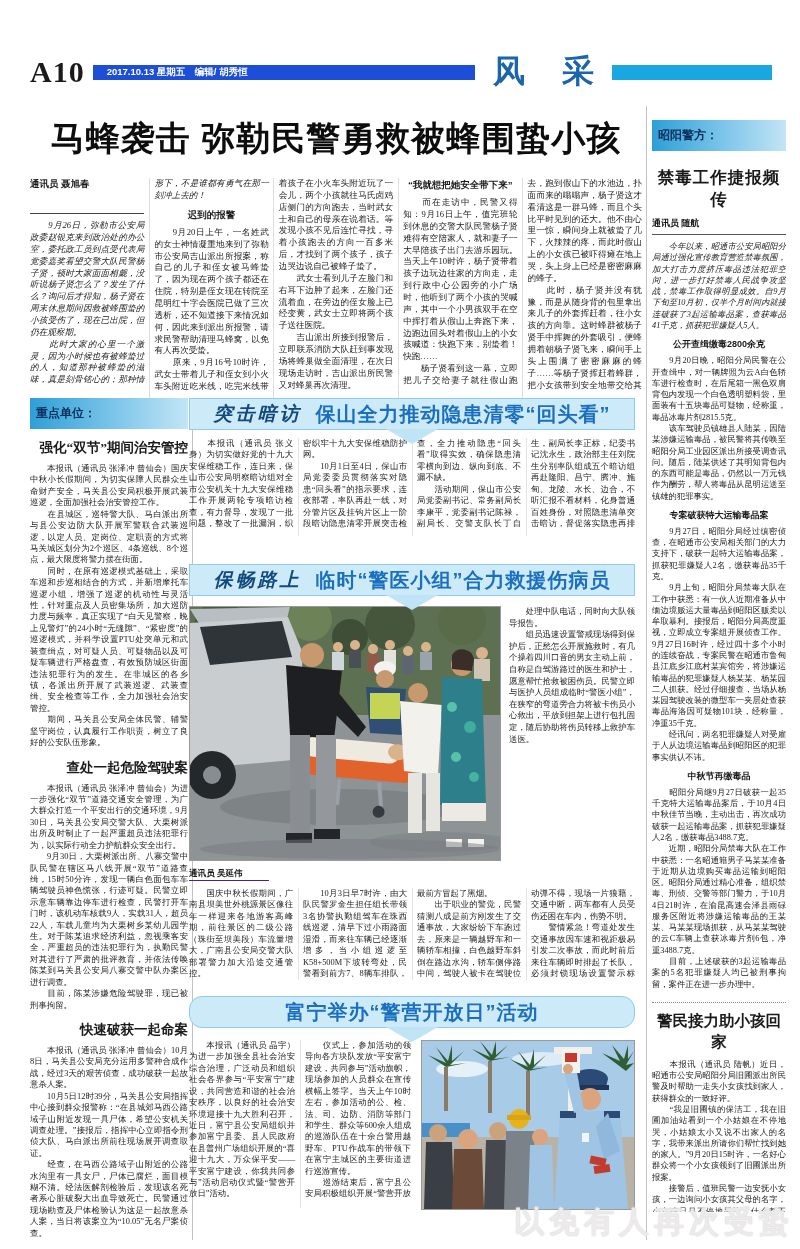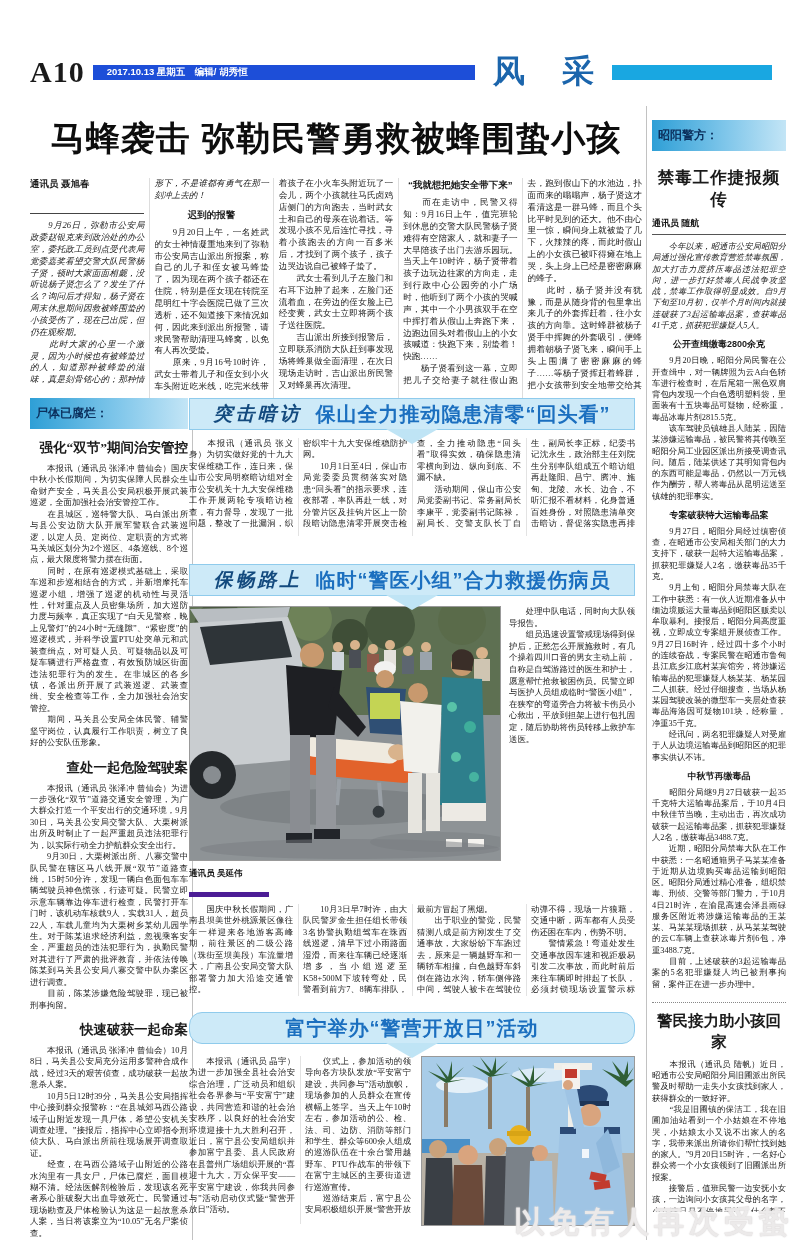--- a/index.html
+++ b/index.html
@@ -41,21 +41,21 @@
   .secheader .tag{font-family:"Liberation Serif",serif;font-weight:bold;font-style:italic;font-size:19px;color:#134a7e;letter-spacing:3px;}
   .secheader .title{font-family:"Liberation Sans",sans-serif;font-weight:bold;font-size:20px;color:#1b6fbf;letter-spacing:1px;}
   .arrow{position:absolute;left:50%;top:100%;transform:translateX(-50%);width:0;height:0;
          border-left:26px solid transparent;border-right:26px solid transparent;border-top:15px solid #bfe4f5;}
   .cols4{column-count:4;column-gap:10px;column-rule:1px solid #e3e3e3;font-size:8.4px;line-height:1.36;
          text-align:justify;overflow:hidden;}
   .s1body{height:98px;margin-top:8px;margin-bottom:28px;}
   .s2row{display:flex;gap:8px;margin-top:10px;}
   .photo-frame{border:1px solid #999;line-height:0;}
   .sidecol{flex:1;font-size:8.4px;line-height:1.38;text-align:justify;white-space:pre-line;overflow:hidden;height:253px;}
-  .caption{font-weight:bold;font-size:8.6px;margin:7px 0 3px;display:inline-block;border-bottom:5px solid #4c1d95;padding:0 26px 12px 0;}
+  .caption{font-weight:bold;font-size:8.6px;margin:7px 0 3px;display:inline-block;border-bottom:1px solid #4c1d95;padding:0 26px 0 0;}
   .s2body{height:92px;margin-top:4px;}
   .s3row{display:flex;gap:10px;margin-top:12px;}
   .cols2{width:222px;column-count:2;column-gap:10px;column-rule:1px solid #e3e3e3;font-size:8.4px;line-height:1.36;
          text-align:justify;height:168px;overflow:hidden;}
   .mt16{margin-top:16px;border-radius:13px;}
 
   
   .sidebar{position:absolute;left:652px;top:120px;width:134px;height:1092px;overflow:hidden;}
   .sb-title{font-family:"Liberation Sans",sans-serif;font-weight:bold;font-size:16.5px;text-align:center;margin:16px 0 6px;letter-spacing:1px;}
   .sb-title2{font-family:"Liberation Sans",sans-serif;font-weight:bold;font-size:15.5px;text-align:center;margin:8px 0 6px;}
@@ -104,21 +104,21 @@
 　　此时，杨子贤并没有犹豫，而是从随身背的包里拿出来儿子的外套挥赶着，往小女孩的方向靠。这时蜂群被杨子贤手中挥舞的外套吸引，便蜂拥着朝杨子贤飞来，瞬间手上头上围满了密密麻麻的蜂子……等杨子贤挥赶着蜂群，把小女孩带到安全地带交给其家长时，他才发现自己身上已被叮得疼痛难忍，随即和家人赶往医院处理伤口。</p>
 
     </div>
   </section>
 
   <div class="vrule1"></div>
   <div class="vrule2"></div>
 
   <aside class="leftcol">
     <div class="tagbar">
-      <span>尸体已腐烂：</span>
+      <span>重点单位：</span>
     </div>
     <h3 class="art-title">强化“双节”期间治安管控</h3>
     <p class="smallbody">　　本报讯（通讯员 张泽冲 曾仙会）国庆中秋小长假期间，为切实保障人民群众生命财产安全，马关县公安局积极开展武装巡逻，全面加强社会治安管控工作。
 　　在县城区，巡特警大队、马白派出所与县公安边防大队开展军警联合武装巡逻，以定人员、定岗位、定职责的方式将马关城区划分为2个巡区、4条巡线、8个巡点，最大限度将警力摆在街面。
 　　同时，在原有巡逻模式基础上，采取车巡和步巡相结合的方式，并新增摩托车巡逻小组，增强了巡逻的机动性与灵活性，针对重点及人员密集场所，加大巡防力度与频率，真正实现了“白天见警察，晚上见警灯”的24小时“无缝隙”、“紧密度”的巡逻模式，并科学设置PTU处突单元和武装查缉点，对可疑人员、可疑物品以及可疑车辆进行严格盘查，有效预防城区街面违法犯罪行为的发生。在非城区的各乡镇，各派出所开展了武装巡逻、武装查缉、安全检查等工作，全力加强社会治安管控。
 　　期间，马关县公安局全体民警、辅警坚守岗位，认真履行工作职责，树立了良好的公安队伍形象。</p>
     <h3 class="art-title">查处一起危险驾驶案</h3>
     <p class="smallbody">　　本报讯（通讯员 张泽冲 曾仙会）为进一步强化“双节”道路交通安全管理，为广大群众打造一个平安出行的交通环境，9月30日，马关县公安局交警大队、大栗树派出所及时制止了一起严重超员违法犯罪行为，以实际行动全力护航群众安全出行。
 　　9月30日，大栗树派出所、八寨交警中队民警在辖区马八线开展“双节”道路查缉，15时50分许，发现一辆白色面包车车辆驾驶员神色慌张，行迹可疑。民警立即示意车辆靠边停车进行检查，民警打开车门时，该机动车核载9人，实载31人，超员22人，车载儿童均为大栗树乡某幼儿园学生。对于陈某追求经济利益，忽视乘客安全，严重超员的违法犯罪行为，执勤民警对其进行了严肃的批评教育，并依法传唤陈某到马关县公安局八寨交警中队办案区进行调查。
 　　目前，陈某涉嫌危险驾驶罪，现已被刑事拘留。</p>

